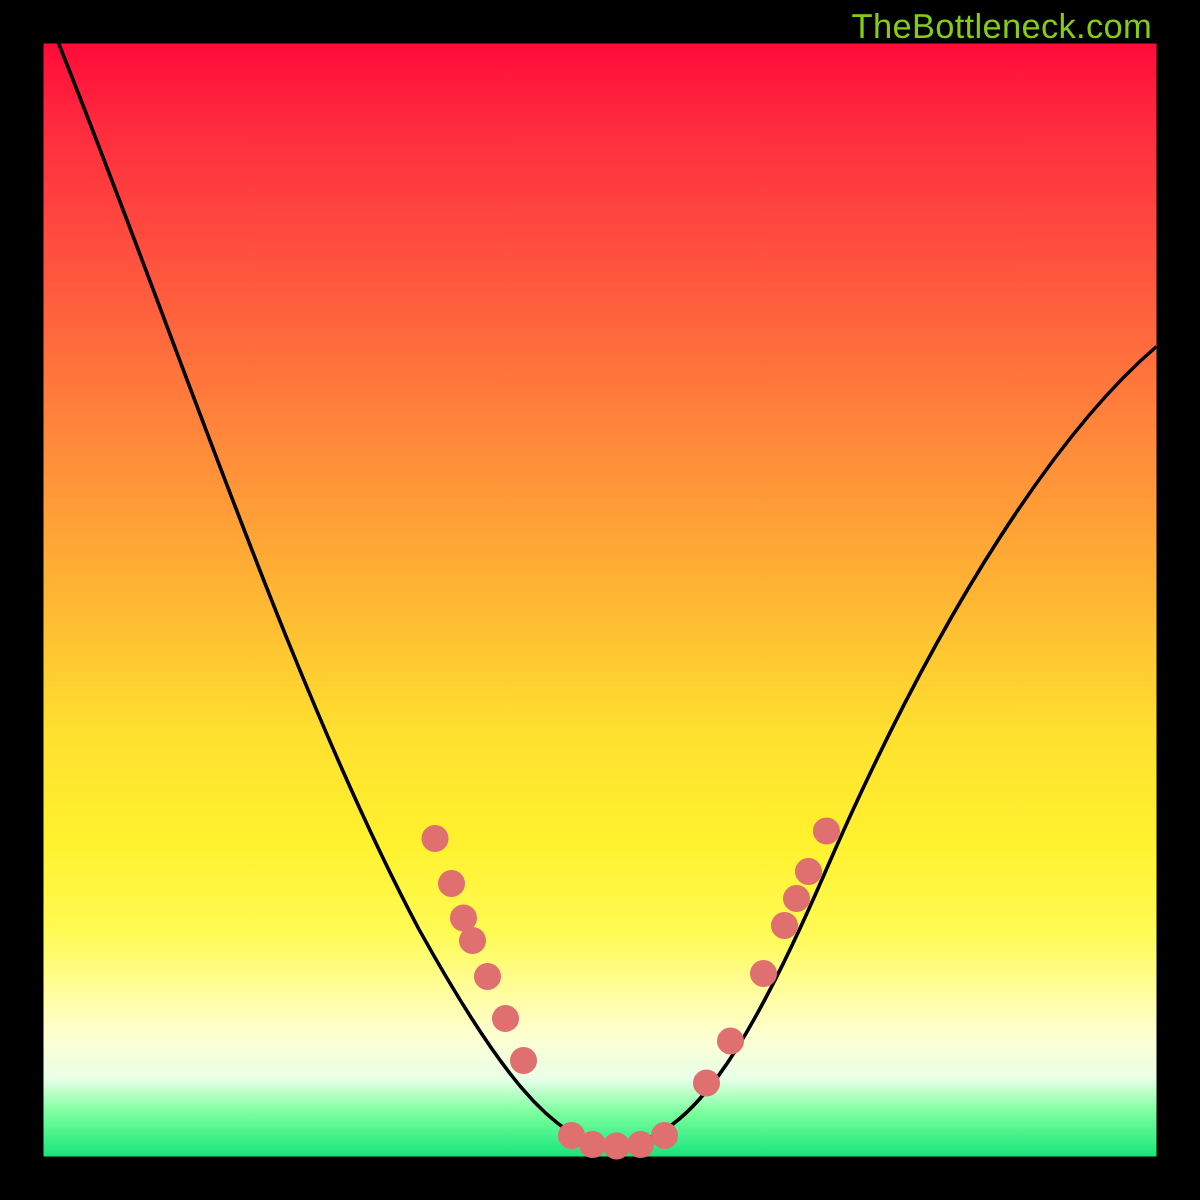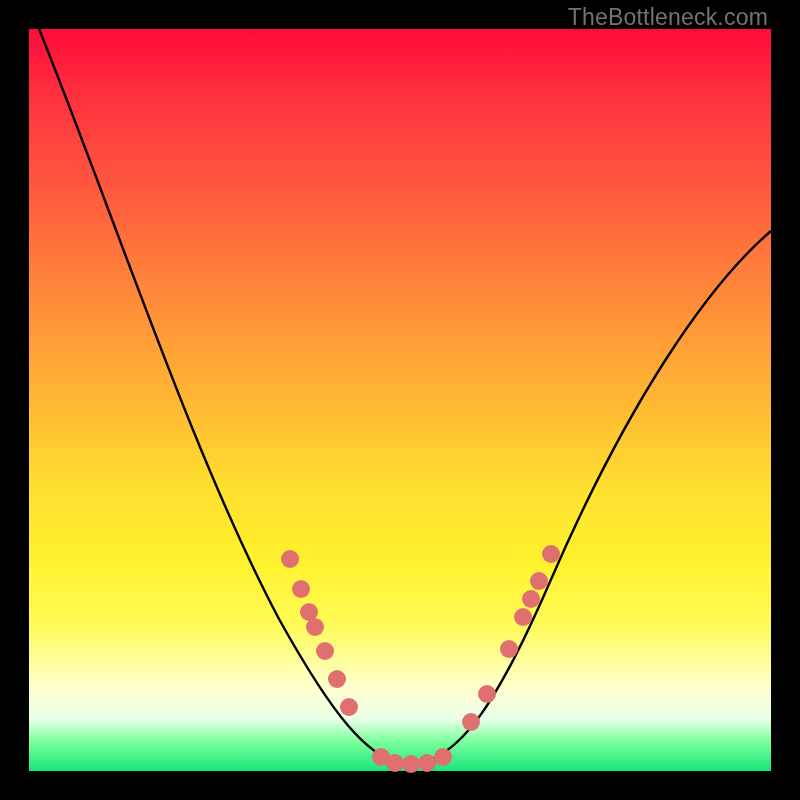--- a/index.html
+++ b/index.html
@@ -36,21 +36,21 @@
       #ffffd0 89%,
       #e8ffe8 93%,
       #7dff9e 96%,
       #16e57a 100%
     );
   }
   .watermark {
     position: absolute;
     top: 4px;
     right: 32px;
-    color: #737373;
+    color: #84cc16;
     font-size: 23px;
     letter-spacing: 0.2px;
     font-weight: 400;
     user-select: none;
   }
   svg.curve {
     position: absolute;
     left: 0;
     top: 0;
     width: 742px;

